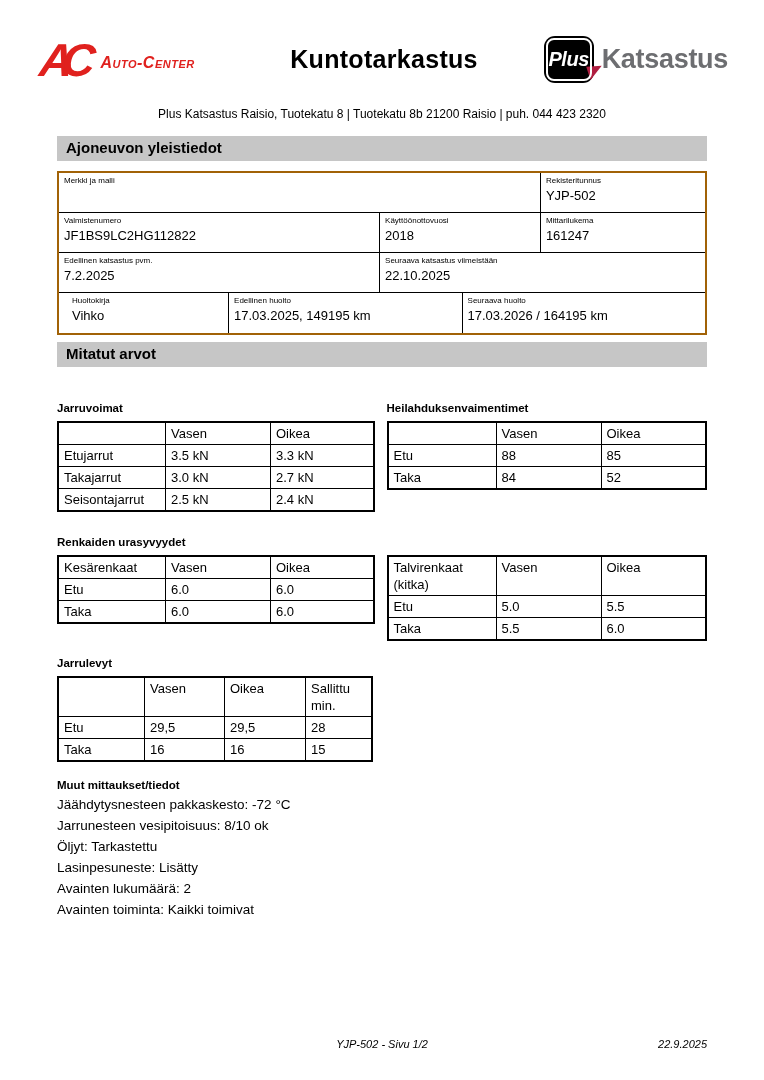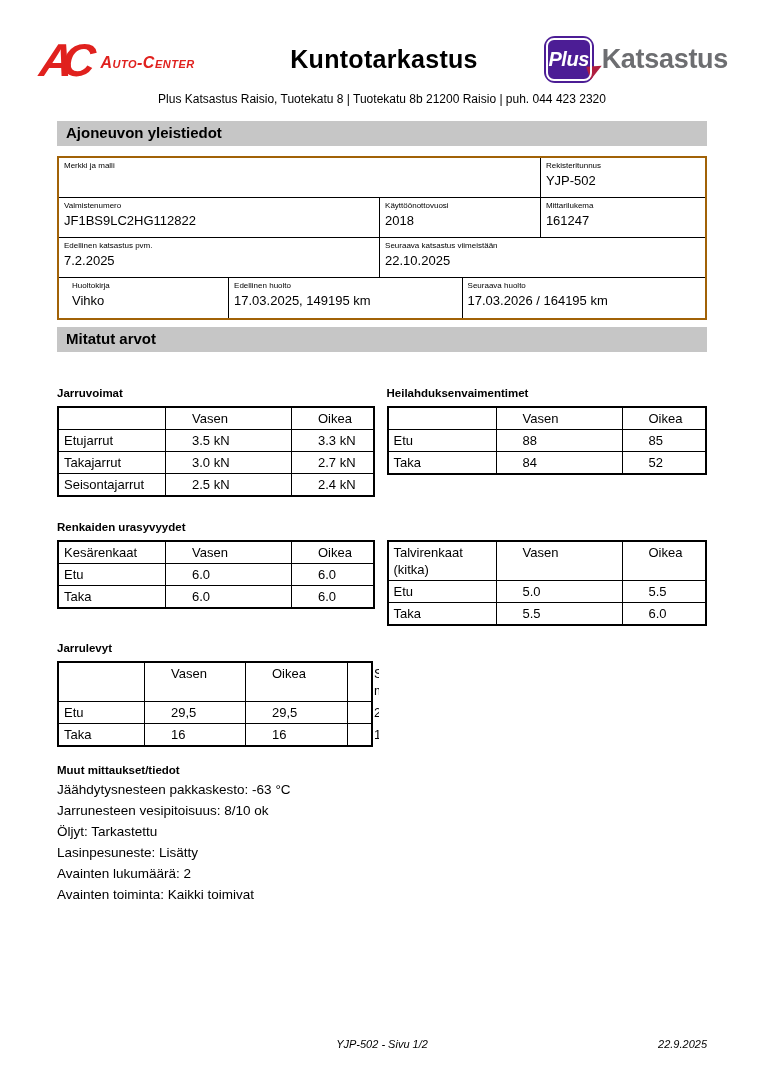--- a/index.html
+++ b/index.html
@@ -16,32 +16,32 @@
             padding:36px 36px 0 40px; }
   .logo-ac { display:flex; align-items:center; width:200px; }
   .ac-monogram { font-size:46px; font-weight:bold; font-style:italic;
                  color:#e0211e; letter-spacing:-11px; padding-right:16px;
                  transform:skewX(-6deg); line-height:46px; }
   .ac-name { font-size:16px; font-weight:bold; font-style:italic;
              font-variant:small-caps; color:#e0211e; letter-spacing:.5px;
              padding-top:6px; }
   .doc-title { font-size:25px; font-weight:bold; letter-spacing:.3px; }
   .logo-plus { display:flex; align-items:center; justify-content:flex-end; width:200px; }
-  .plus-badge { position:relative; width:50px; height:47px; background:#4c1d95;
+  .plus-badge { position:relative; width:50px; height:47px; background:#000000;
                 border-radius:11px; display:flex; align-items:center; justify-content:center; }
   .plus-badge::after { content:""; position:absolute; inset:2px;
                        border:2px solid #fff; border-radius:8px; }
   .plus-word { position:relative; z-index:2; color:#fff; font-size:20px;
                font-weight:bold; font-style:italic; letter-spacing:-.5px; }
   .plus-tail { position:absolute; right:-9px; bottom:5px; width:0; height:0;
                border-left:15px solid #b01f41; border-top:4px solid transparent;
                border-bottom:10px solid transparent; transform:rotate(-18deg); }
   .katsastus-word { font-size:27px; font-weight:bold; color:#6d6e71;
                     margin-left:8px; letter-spacing:-.3px; }
-  .address { text-align:center; font-size:12px; margin-top:9px; }
+  .address { text-align:center; font-size:12px; margin-top:24px; }
 
   
   .section-bar { background:#c6c6c6; font-size:15px; font-weight:bold;
                  padding:3px 9px 5px; }
   .bar-general { margin-top:15px; }
   .bar-measured { margin-top:7px; }
 
   
   .vi-table { border:2px solid #a16207; margin-top:10px; }
   .vi-row { display:flex; border-bottom:1px solid #000; min-height:40px; }
@@ -54,21 +54,21 @@
   .w497 { flex:0 0 49.7%; } .w249 { flex:0 0 24.9%; }
   .w503 { flex:1; }        .w366 { flex:0 0 36.6%; }
   .wrest { flex:1; }
 
   
   .measured { display:flex; align-items:flex-start; margin-top:35px; }
   .col-left { width:318px; }
   .col-right { width:321px; margin-left:12px; }
   .tbl-title { font-size:11.5px; font-weight:bold; margin-bottom:7px; }
   .mtable { border:2px solid #000; background:#fff; }
-  .mt-row { display:flex; border-bottom:1px solid #000;gap:21px; }
+  .mt-row { display:flex; border-bottom:1px solid #000; }
   .mt-row:last-child { border-bottom:none; }
   .mt-cell { border-right:1px solid #000; font-size:13px; line-height:17px;
              padding:2px 5px; overflow:hidden; }
   .mt-cell:last-child { border-right:none; flex:1; }
   .c107 { flex:0 0 107px; } .c105 { flex:0 0 105px; }
   .c108 { flex:0 0 108px; }
   .c86 { flex:0 0 86px; } .c80 { flex:0 0 80px; } .c81 { flex:0 0 81px; }
   .head-tall { min-height:37px; }
   .gap-renkaat { margin-top:24px; }
   .gap-levyt { margin-top:33px; }
@@ -226,21 +226,21 @@
           <div class="mt-row">
             <div class="mt-cell c86">Taka</div>
             <div class="mt-cell c80">16</div>
             <div class="mt-cell c81">16</div>
             <div class="mt-cell">15</div>
           </div>
         </div>
 
         <div class="gap-muut">
           <div class="muut-title">Muut mittaukset/tiedot</div>
-          <div class="muut-line">Jäähdytysnesteen pakkaskesto: -63 °C</div>
+          <div class="muut-line">Jäähdytysnesteen pakkaskesto: -72 °C</div>
           <div class="muut-line">Jarrunesteen vesipitoisuus: 8/10 ok</div>
           <div class="muut-line">Öljyt: Tarkastettu</div>
           <div class="muut-line">Lasinpesuneste: Lisätty</div>
           <div class="muut-line">Avainten lukumäärä: 2</div>
           <div class="muut-line">Avainten toiminta: Kaikki toimivat</div>
         </div>
       </div>
 
       <div class="col-right">
 

